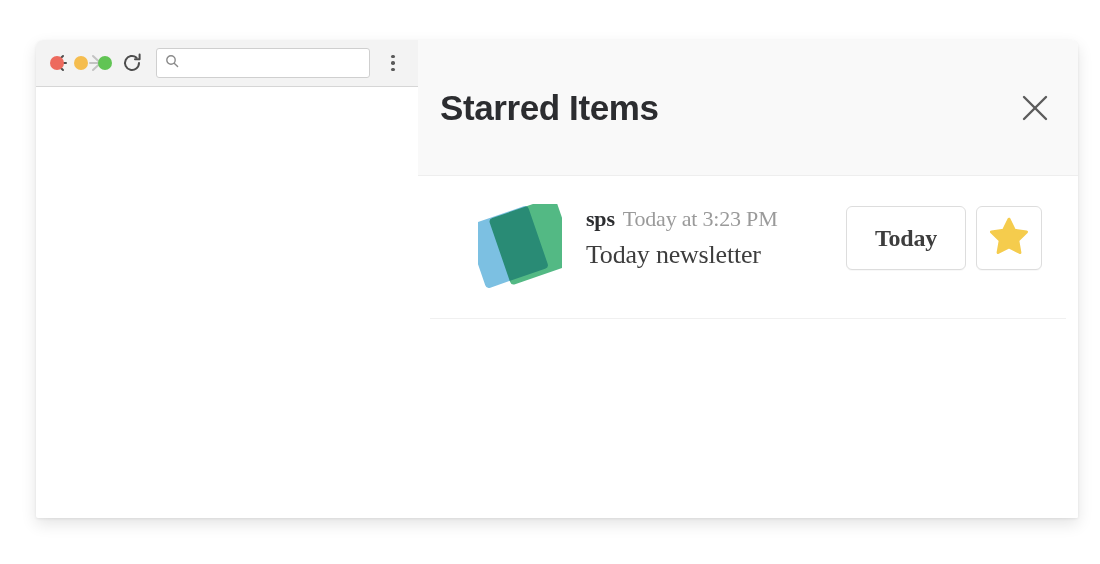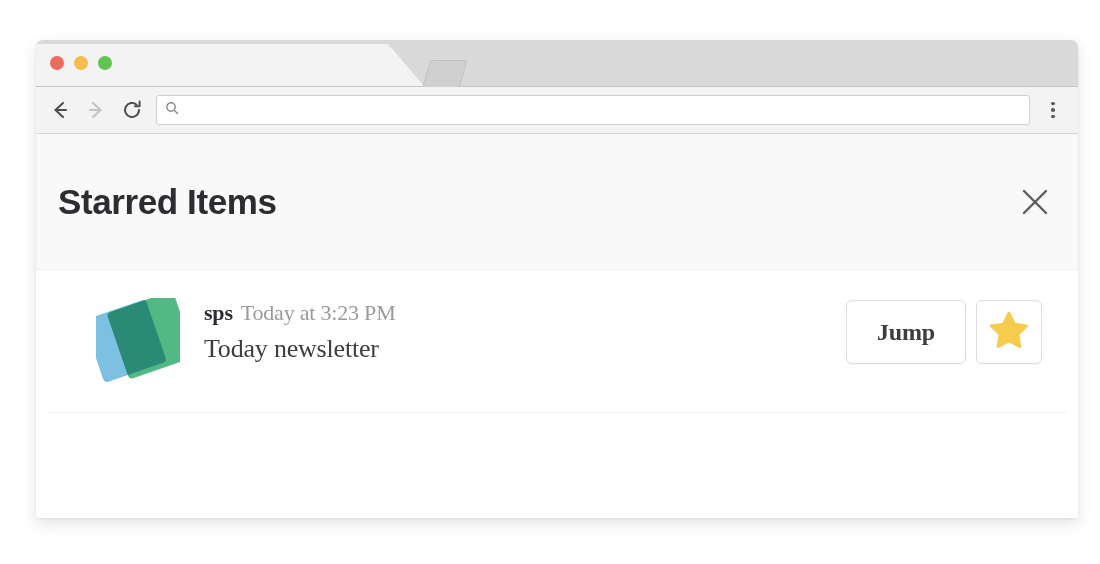--- a/index.html
+++ b/index.html
@@ -20,21 +20,21 @@
     position: absolute;
     left: 36px;
     top: 40px;
     width: 1042px;
     height: 478px;
     background: #ffffff;
     border-radius: 7px 7px 2px 2px;
     box-shadow: 0 6px 16px rgba(0,0,0,0.11), 0 1px 3px rgba(0,0,0,0.07);
     overflow: hidden;
     display: flex;
-    flex-direction: column;
+    flex-direction: row;
   }
 
   
   #titlebar {
     position: relative;
     height: 46px;
     background: #d9d9d9;
     flex: 0 0 auto;
     border-bottom: 1px solid #c6c6c6;
   }
@@ -374,21 +374,21 @@
 
         <div class="row-body">
           <div class="meta-line">
             <span class="author">sps</span>
             <span class="timestamp">Today at 3:23 PM</span>
           </div>
           <div class="message-text">Today newsletter</div>
         </div>
 
         <div class="row-actions">
-          <div class="jump-button">Jump</div>
+          <div class="jump-button">Today</div>
           <div class="star-button">
             <span>
               <svg width="40" height="40" viewBox="0 0 40 40" aria-hidden="true">
                 <path d="M20 3.2 L25.4 14.2 L37.5 15.9 L28.8 24.4 L30.9 36.5 L20 30.8 L9.1 36.5 L11.2 24.4 L2.5 15.9 L14.6 14.2 Z" fill="#f5cc4d" stroke="#f5cc4d" stroke-width="3" stroke-linejoin="round"></path>
               </svg>
             </span>
           </div>
         </div>
 
       </div>

